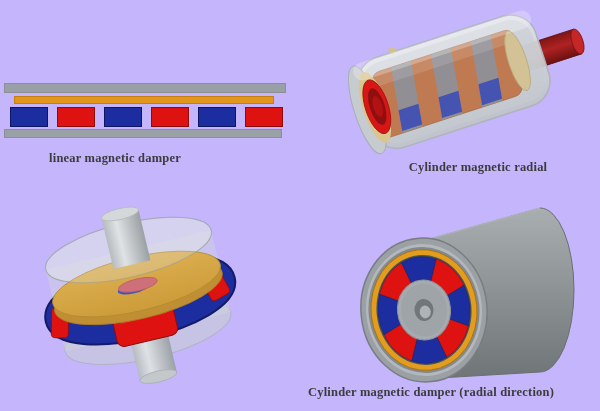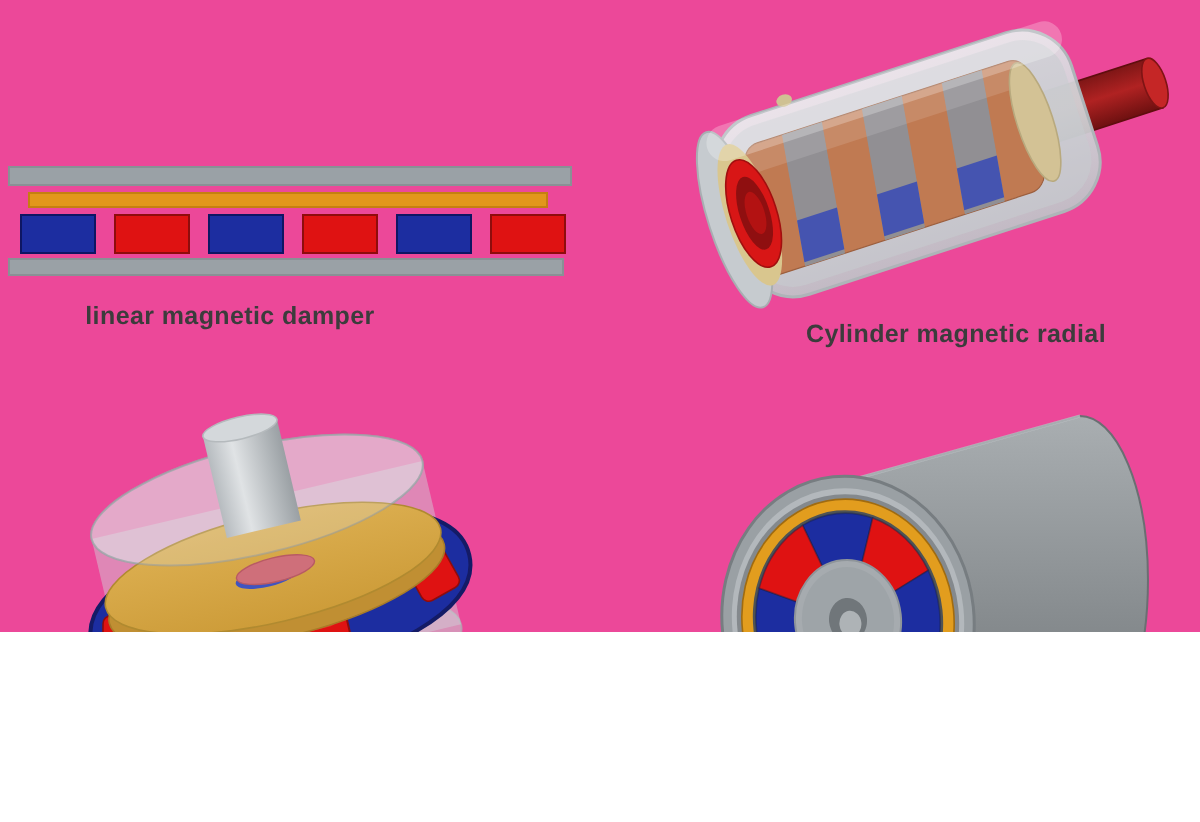--- a/index.html
+++ b/index.html
@@ -1,18 +1,18 @@
 <!DOCTYPE html>
 <html><head>
 <meta charset="utf-8">
 <style>
   html,body{margin:0;padding:0;background:#ffffff;}
   #stage{
-    position:relative;width:600px;height:316px;background:#ec4899;overflow:hidden;
-    font-family:Liberation Sans, sans-serif;
+    position:relative;width:600px;height:411px;background:#c4b5fd;overflow:hidden;
+    font-family:Liberation Serif, serif;
   }
   .caption{
     position:absolute;transform:translateX(-50%);
     font-size:12.5px;font-weight:600;color:#3c3c3c;white-space:nowrap;letter-spacing:.2px;
   }
   
   #fig-linear{position:absolute;left:4px;top:83px;width:282px;}
   .bar-top{height:10px;background:#9aa1a6;border:1px solid #8a9095;box-sizing:border-box;}
   .bar-orange{height:8px;background:#e2961b;margin:3px 12px 0 10px;border:1px solid #c57f10;box-sizing:border-box;}
   .magnet-row{display:flex;gap:9.5px;padding-left:6px;margin-top:3px;height:20px;}
@@ -176,14 +176,15 @@
           <path d="M 29.50 89.53 A 46 53.5 0 0 1 54.40 60.57 L 64.73 89.67 A 19 22 0 0 0 54.45 101.58 Z" fill="#df1212" stroke="rgba(25,30,70,0.45)" stroke-width="0.8"></path>
         </g>
       <g>
         <ellipse cx="72" cy="110" rx="26.5" ry="30" fill="#a6abaf" stroke="#8f959a" stroke-width="1"></ellipse>
         <ellipse cx="72" cy="110" rx="23" ry="26.5" fill="#9ea4a8"></ellipse>
         <ellipse cx="72" cy="110" rx="9.5" ry="11" fill="#70767a"></ellipse>
         <ellipse cx="73" cy="112" rx="5.5" ry="6.5" fill="#aeb3b6"></ellipse>
       </g>
     </g>
   </svg>
+  <div class="caption" style="left:431px;top:385px">Cylinder magnetic damper (radial direction)</div>
 
 </div>
 
 </body></html>

